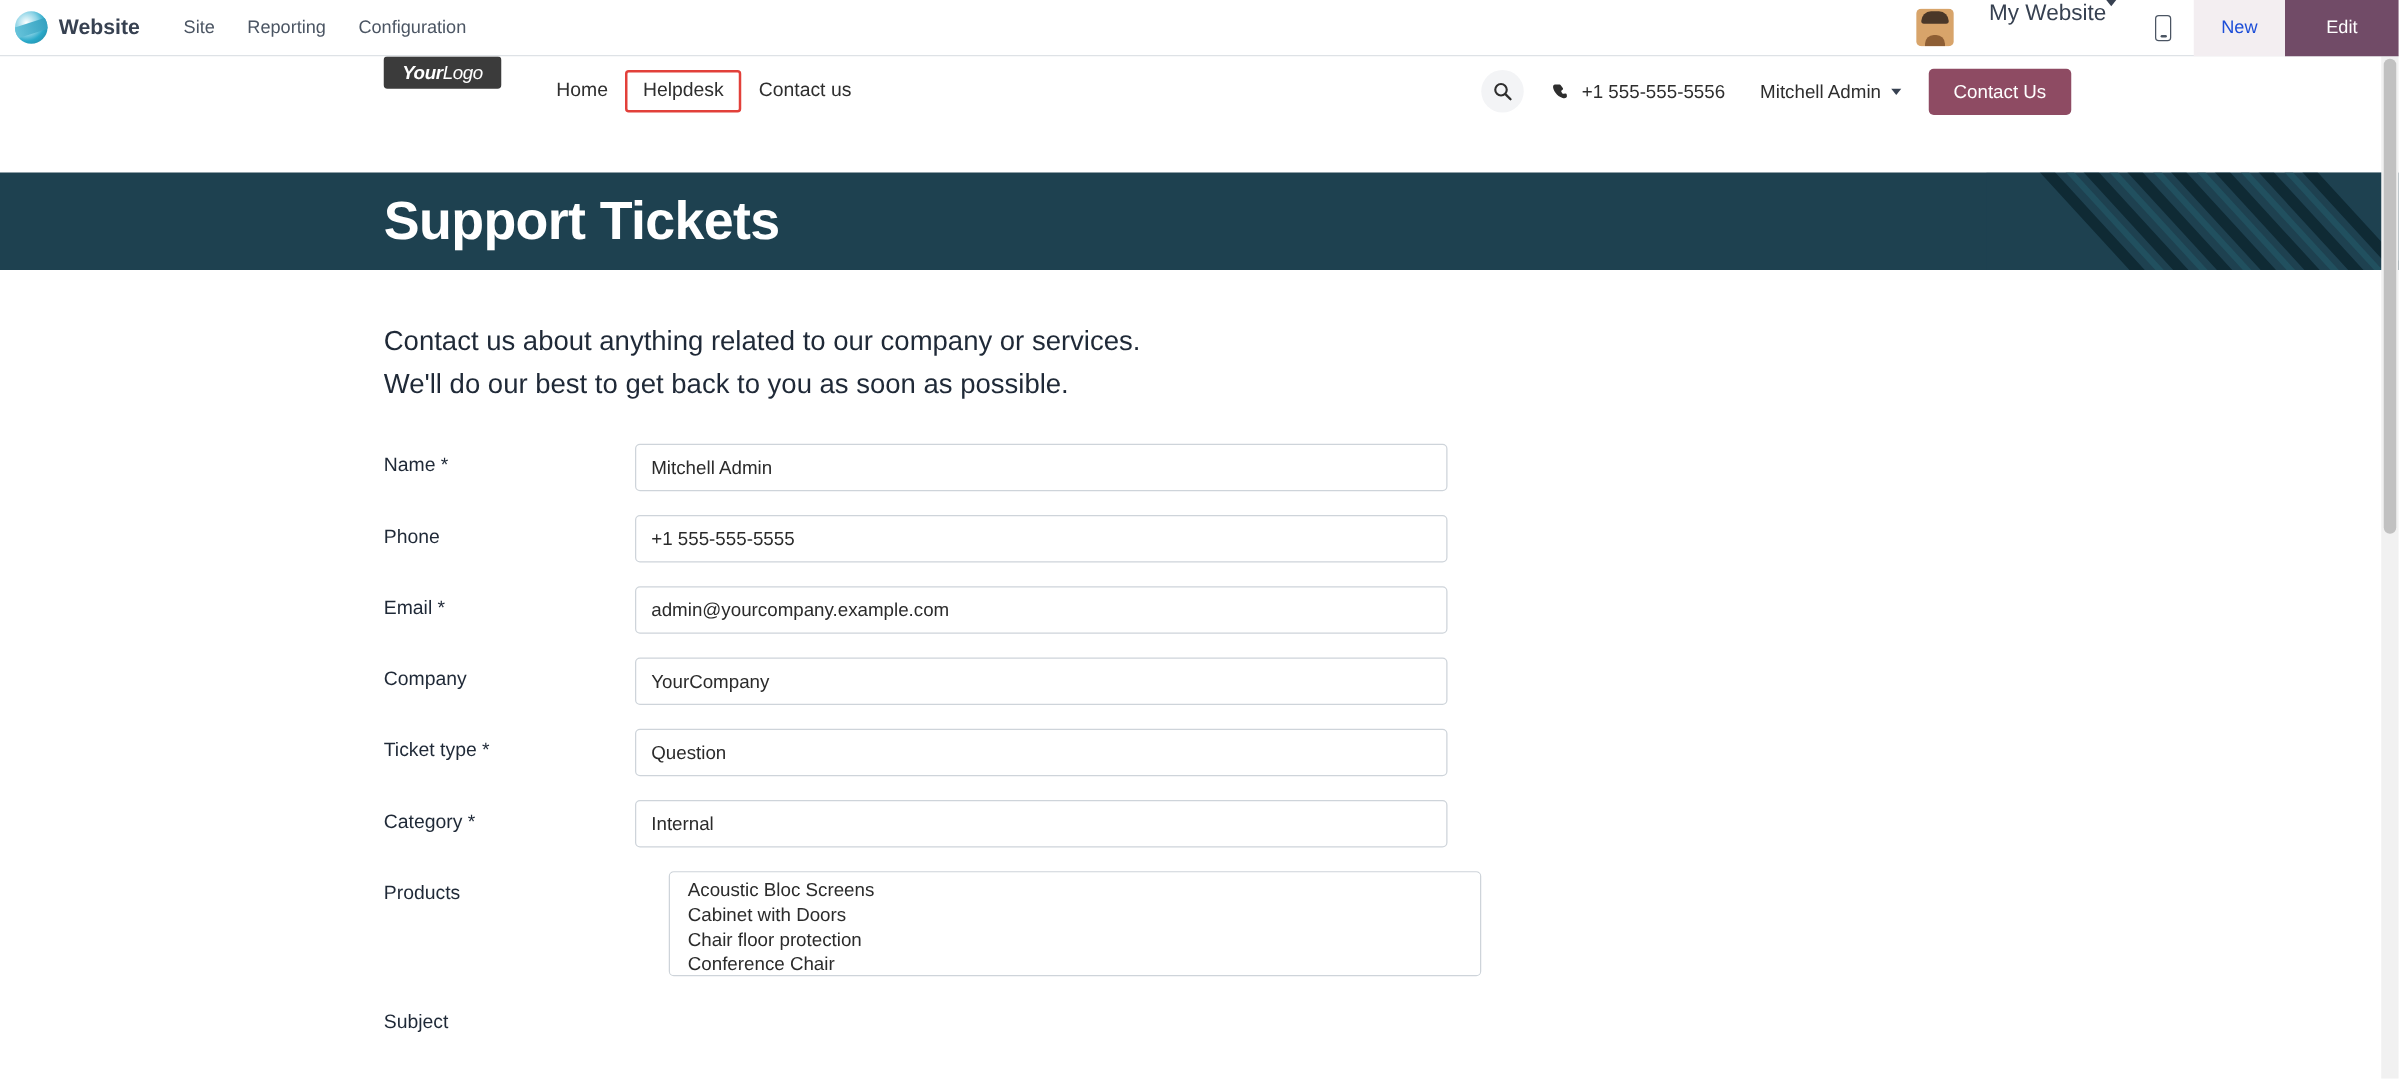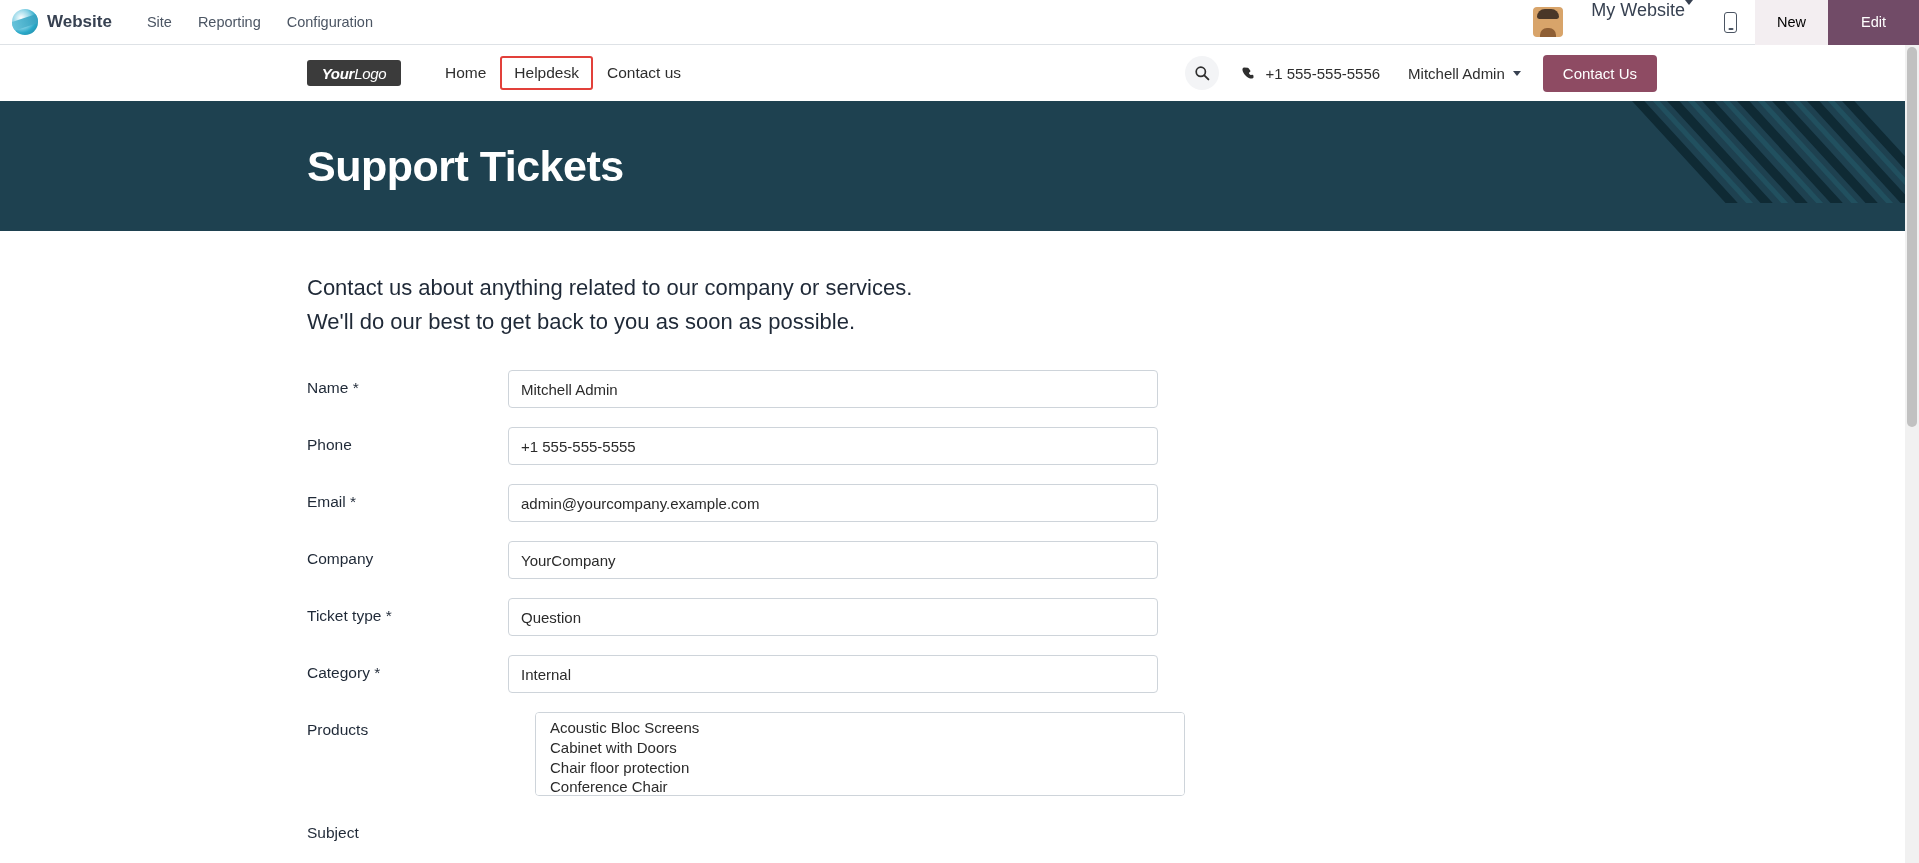--- a/index.html
+++ b/index.html
@@ -117,21 +117,21 @@
     content: "";
     position: absolute;
     bottom: 1.5px; left: 50%;
     transform: translateX(-50%);
     width: 5px; height: 1.6px;
     background: #4b5563;
     border-radius: 1px;
   }
   .new-btn {
     background: #f3eef1;
-    color: #000000;
+    color: #1d4ed8;
     font-size: 14.5px;
     height: 45px;
     padding: 0 22px;
     display: flex; align-items: center;
     cursor: pointer;
     border: none;
     font-family: inherit;
   }
   .edit-btn {
     background: #714b67;
@@ -153,21 +153,20 @@
     width: 1919px;
     height: 818px;
     overflow: hidden;
     background: #ffffff;
   }
 
   
   .site-nav {
     height: 56px;
     display: flex;
-    align-items: center;
     padding: 0 0 0 0;
     background: #ffffff;
     position: relative;
   }
   .logo-wrap {
     margin-left: 307px;
     width: 94px; height: 26px;
     background: #3b3b3b;
     border-radius: 3px;
     display: flex; align-items: center; justify-content: center;
@@ -233,26 +232,27 @@
     font-size: 15px;
     padding: 10px 20px;
     border-radius: 4px;
     border: none;
     cursor: pointer;
     font-family: inherit;
   }
 
   
   .hero {
-    height: 130px;
+    height: 78px;
     background: #1e4150;
     position: relative;
     overflow: hidden;
     display: flex;
     align-items: center;
+    margin-top: 37px;
   }
   .hero-title {
     margin-left: 307px;
     color: #ffffff;
     font-size: 43px;
     font-weight: 700;
     letter-spacing: -0.5px;
     position: relative;
     z-index: 2;
   }

